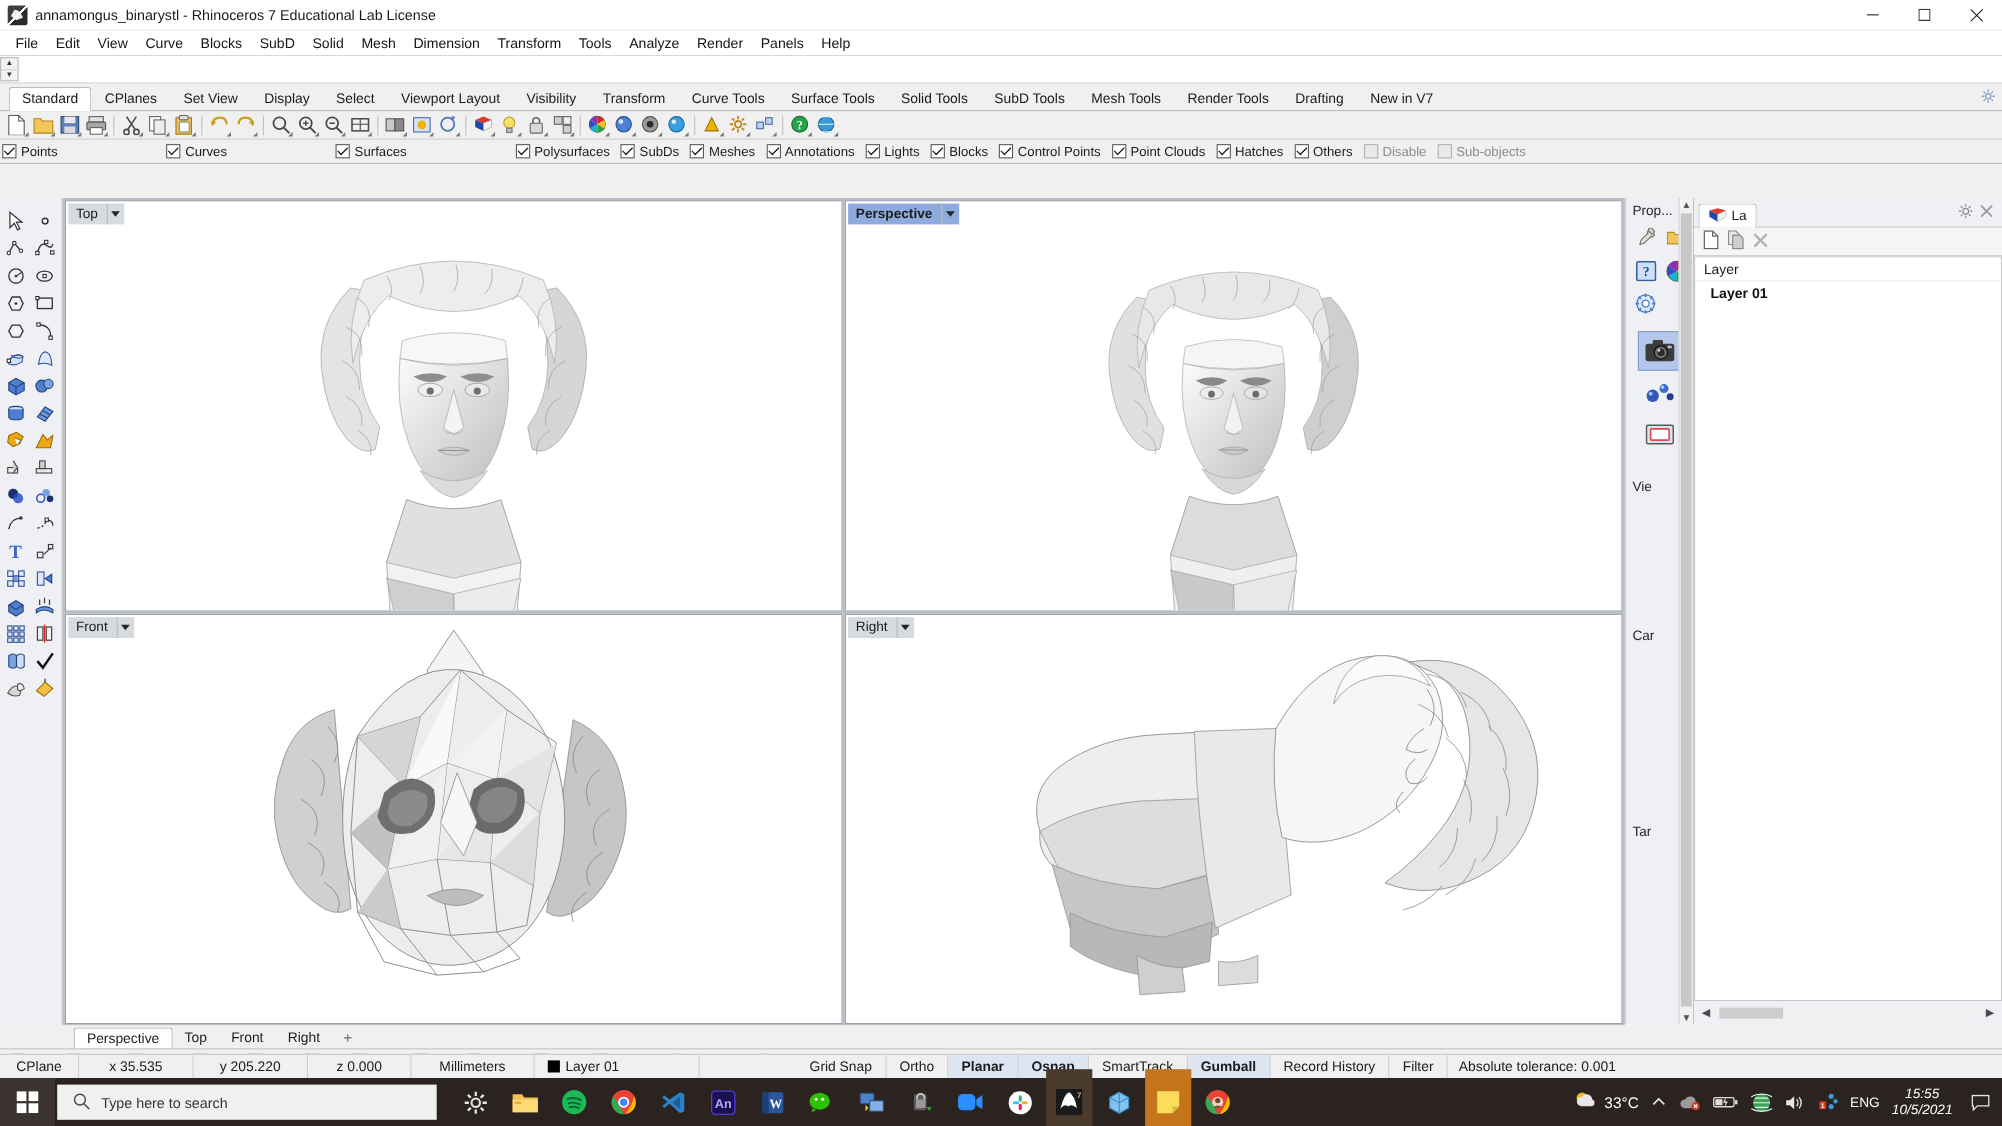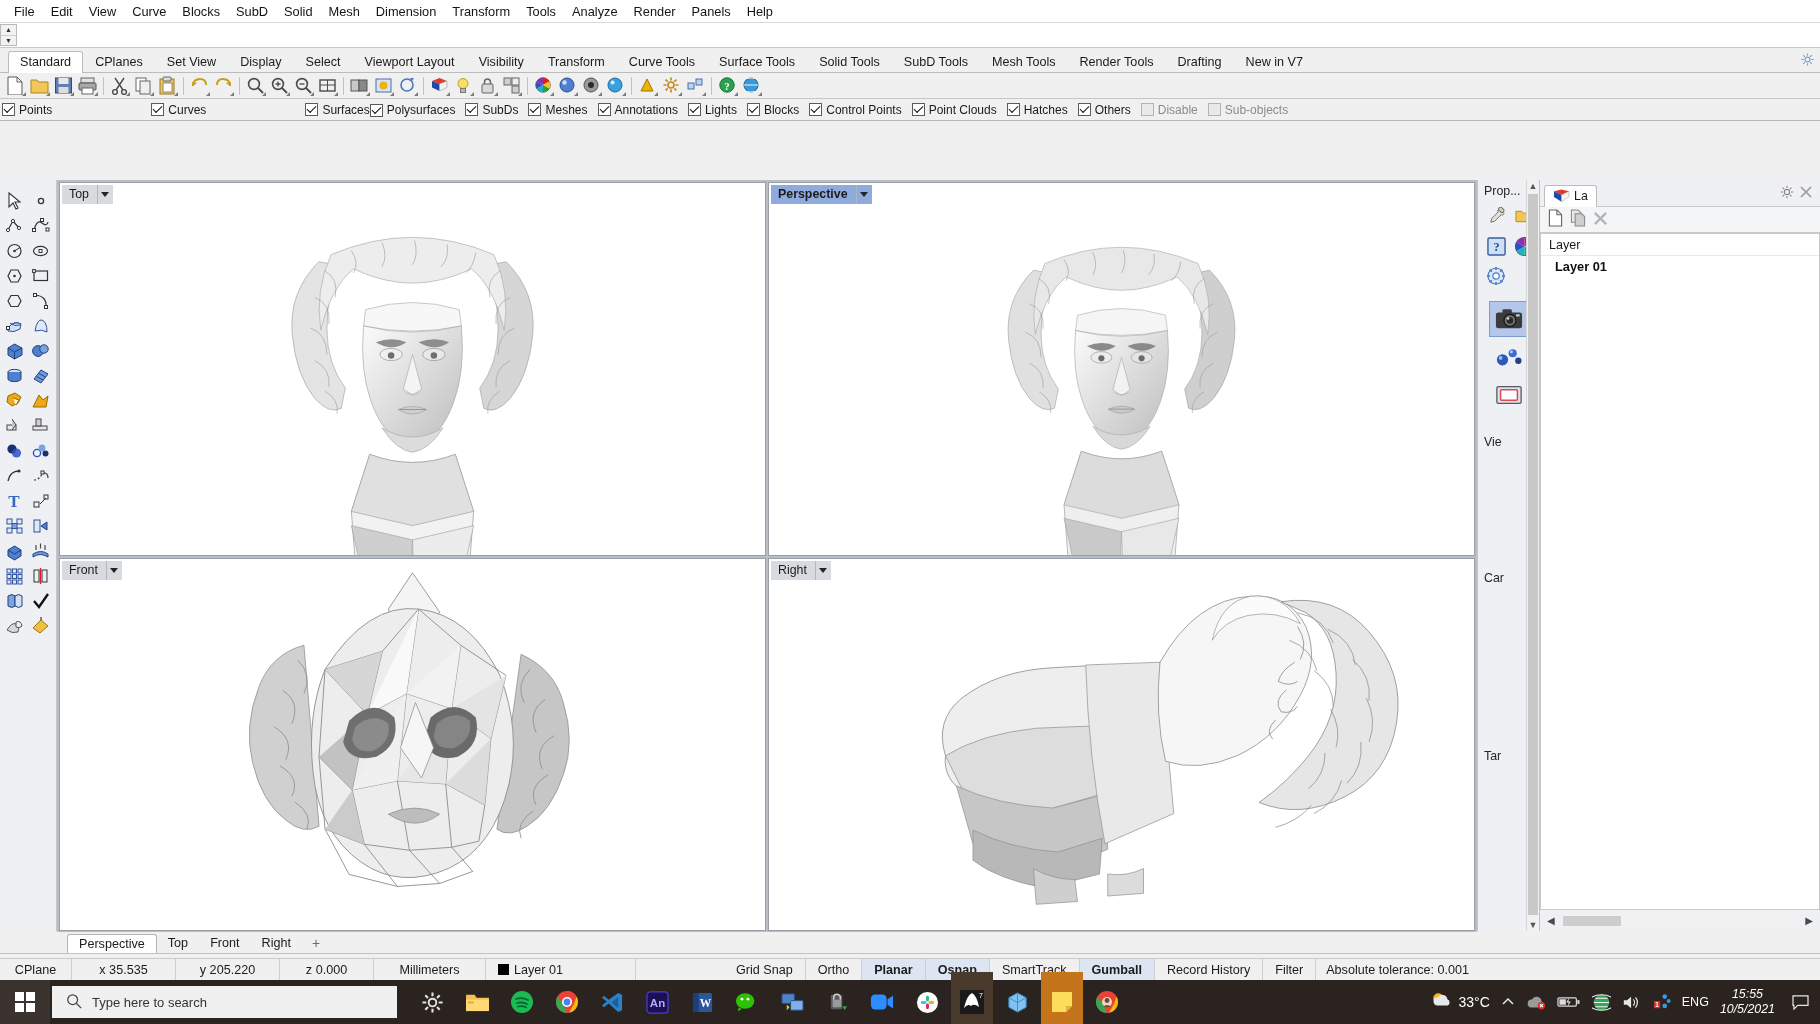--- a/index.html
+++ b/index.html
@@ -260,20 +260,41 @@
   .tray-temp { display:flex; align-items:center; gap:7px; font-size:14px; }
   .tray-clock { text-align: center; line-height: 1.25; font-size: 12.4px; font-style: italic; }
   .tray-ico { display: flex; align-items: center; justify-content: center; }
   .notif-btn { width: 28px; display:flex; align-items:center; justify-content:center; }
 </style>
 </head>
 <body>
 
 <div class="app">
 
+  <div class="titlebar">
+    <div class="title-icon"></div>
+    <div class="title-text">annamongus_binarystl - Rhinoceros 7 Educational Lab License</div>
+    <div class="win-btns">
+      <div class="win-btn">
+        <svg width="11" height="11" viewBox="0 0 11 11">
+            <rect x="0" y="5" width="11" height="1" fill="#222"></rect>
+          </svg>
+      </div>
+      <div class="win-btn">
+        <svg width="11" height="11" viewBox="0 0 11 11">
+            <rect x="0.5" y="0.5" width="10" height="10" fill="none" stroke="#222"></rect>
+          </svg>
+      </div>
+      <div class="win-btn close">
+        <svg width="12" height="12" viewBox="0 0 12 12">
+            <path d="M0.5 0.5 L11.5 11.5 M11.5 0.5 L0.5 11.5" stroke="#222" fill="none"></path>
+          </svg>
+      </div>
+    </div>
+  </div>
 
   <div class="menubar" id="menubar">
       <div class="menu-item">File</div>
       <div class="menu-item">Edit</div>
       <div class="menu-item">View</div>
       <div class="menu-item">Curve</div>
       <div class="menu-item">Blocks</div>
       <div class="menu-item">SubD</div>
       <div class="menu-item">Solid</div>
       <div class="menu-item">Mesh</div>
@@ -516,25 +537,25 @@
 
   <div class="filterbar" id="filterbar">
       <label class="cb" style="margin-right: 99px;">
         <span class="cbbox checked"></span>
         <span>Points</span>
       </label>
       <label class="cb" style="margin-right: 99px;">
         <span class="cbbox checked"></span>
         <span>Curves</span>
       </label>
-      <label class="cb" style="">
+      <label class="cb" style="margin-right: 99px;">
         <span class="cbbox checked"></span>
         <span>Surfaces</span>
       </label>
-      <label class="cb" style="margin-right: 10px; align-items: flex-end;">
+      <label class="cb" style="margin-right: 10px;">
         <span class="cbbox checked"></span>
         <span>Polysurfaces</span>
       </label>
       <label class="cb" style="margin-right: 10px;">
         <span class="cbbox checked"></span>
         <span>SubDs</span>
       </label>
       <label class="cb" style="margin-right: 10px;">
         <span class="cbbox checked"></span>
         <span>Meshes</span>

